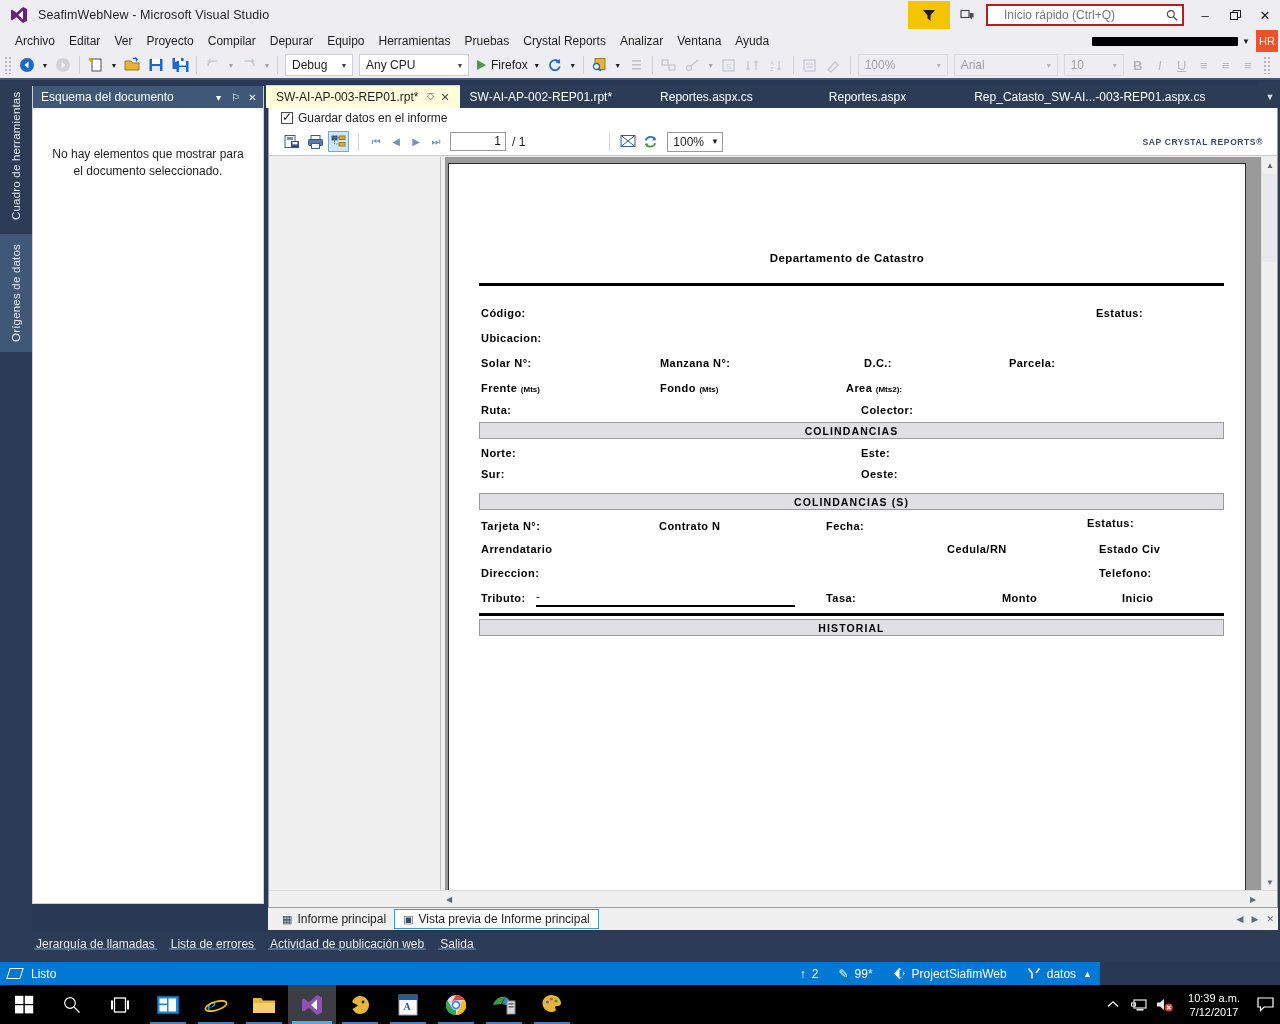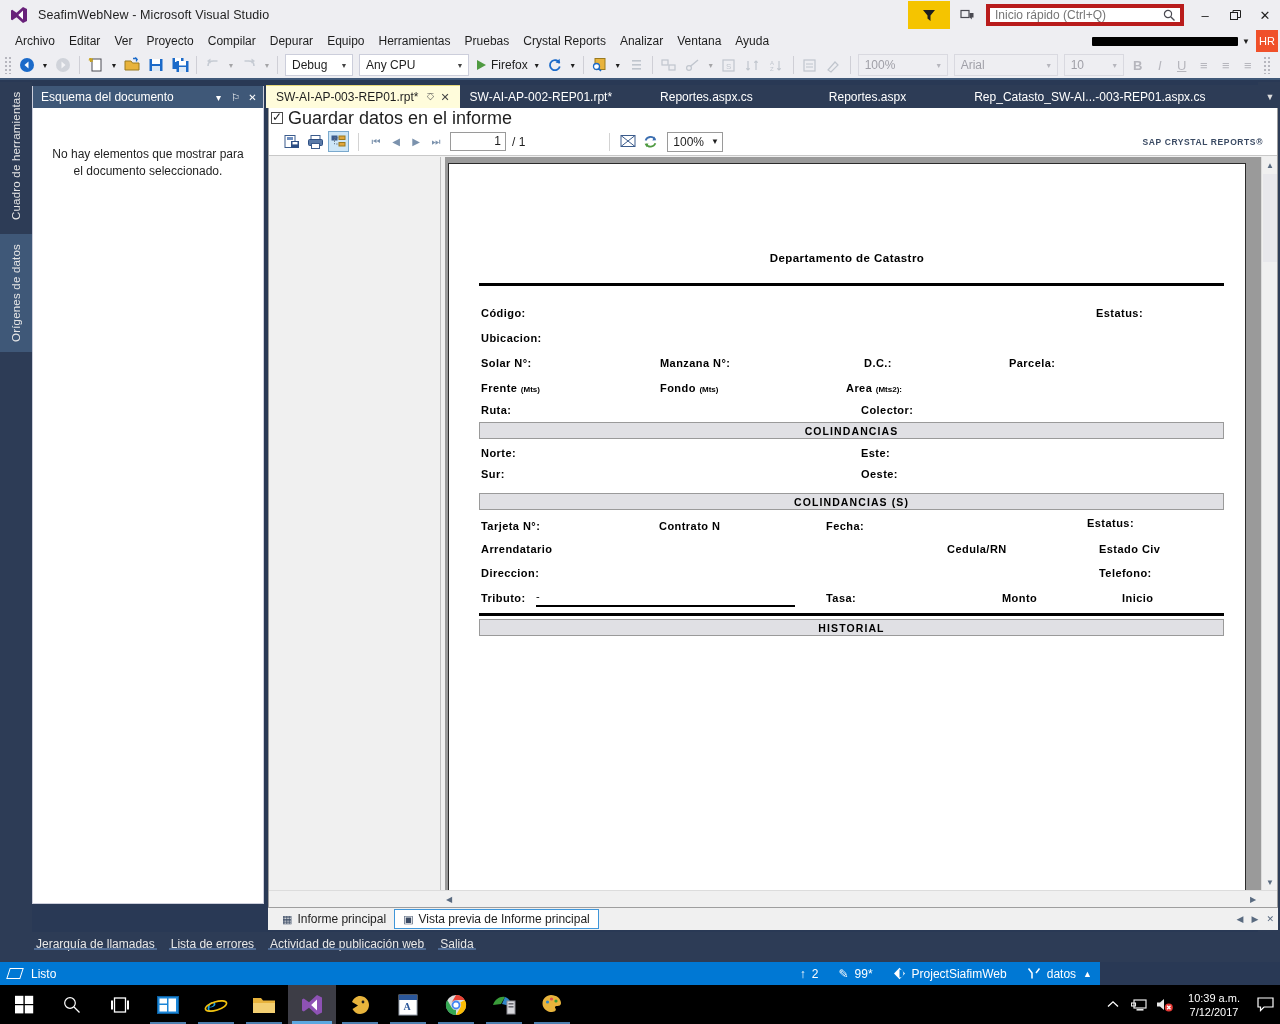--- a/index.html
+++ b/index.html
@@ -24,22 +24,22 @@
   .title-text { font-size: 12.5px; color: #1e1e1e; letter-spacing: .1px; }
   .title-right { margin-left: auto; display: flex; align-items: center; height: 30px; }
   .feedback-btn {
     width: 42px; height: 28px; background: #f5c400;
     display: flex; align-items: center; justify-content: center;
   }
   .notif-btn {
     width: 34px; height: 28px; display: flex; align-items: center; justify-content: center;
   }
   .quick-launch {
-    width: 198px; height: 22px; background: #fff; border: 4px solid #b91c1c;
-    display: flex; align-items: center; padding: 0 4px 0 5px; margin: 0 6px 0 2px;
+    width: 198px; height: 22px; background: #fff; border: 2px solid #b91c1c;
+    display: flex; align-items: center; padding: 0 4px 0 16px; margin: 0 6px 0 2px;
   }
   .quick-launch input {
     border: 0; outline: 0; font-size: 12px; color: #6d6d6d;
     font-family: "Liberation Sans", sans-serif; width: 168px; background: transparent;
   }
   .win-btn {
     width: 30px; height: 30px; display: flex; align-items: center; justify-content: center;
     font-size: 13px; color: #1e1e1e;
   }
 
@@ -173,21 +173,21 @@
     justify-content: center; color: #dcdcdc; font-size: 9px;
   }
 
   
   .editor {
     position: absolute; left: 268px; top: 108px; width: 1010px; height: 800px;
     background: #f0f0f0; border: 1px solid #9e9e9e; border-top: 0;
   }
   .save-row {
     height: 20px; background: #fff; display: flex; align-items: center;
-    padding-left: 2px; font-size: 18px; color: #1e1e1e;
+    padding-left: 12px; font-size: 12px; color: #1e1e1e;
   }
   .cbx {
     width: 12px; height: 12px; border: 1px solid #4a4a4a; background: #fff;
     margin-right: 5px; position: relative;
   }
   .cbx::after {
     content: "\2713"; position: absolute; left: 0px; top: -3px;
     font-size: 12px; color: #1e1e1e; line-height: 14px;
   }
 

